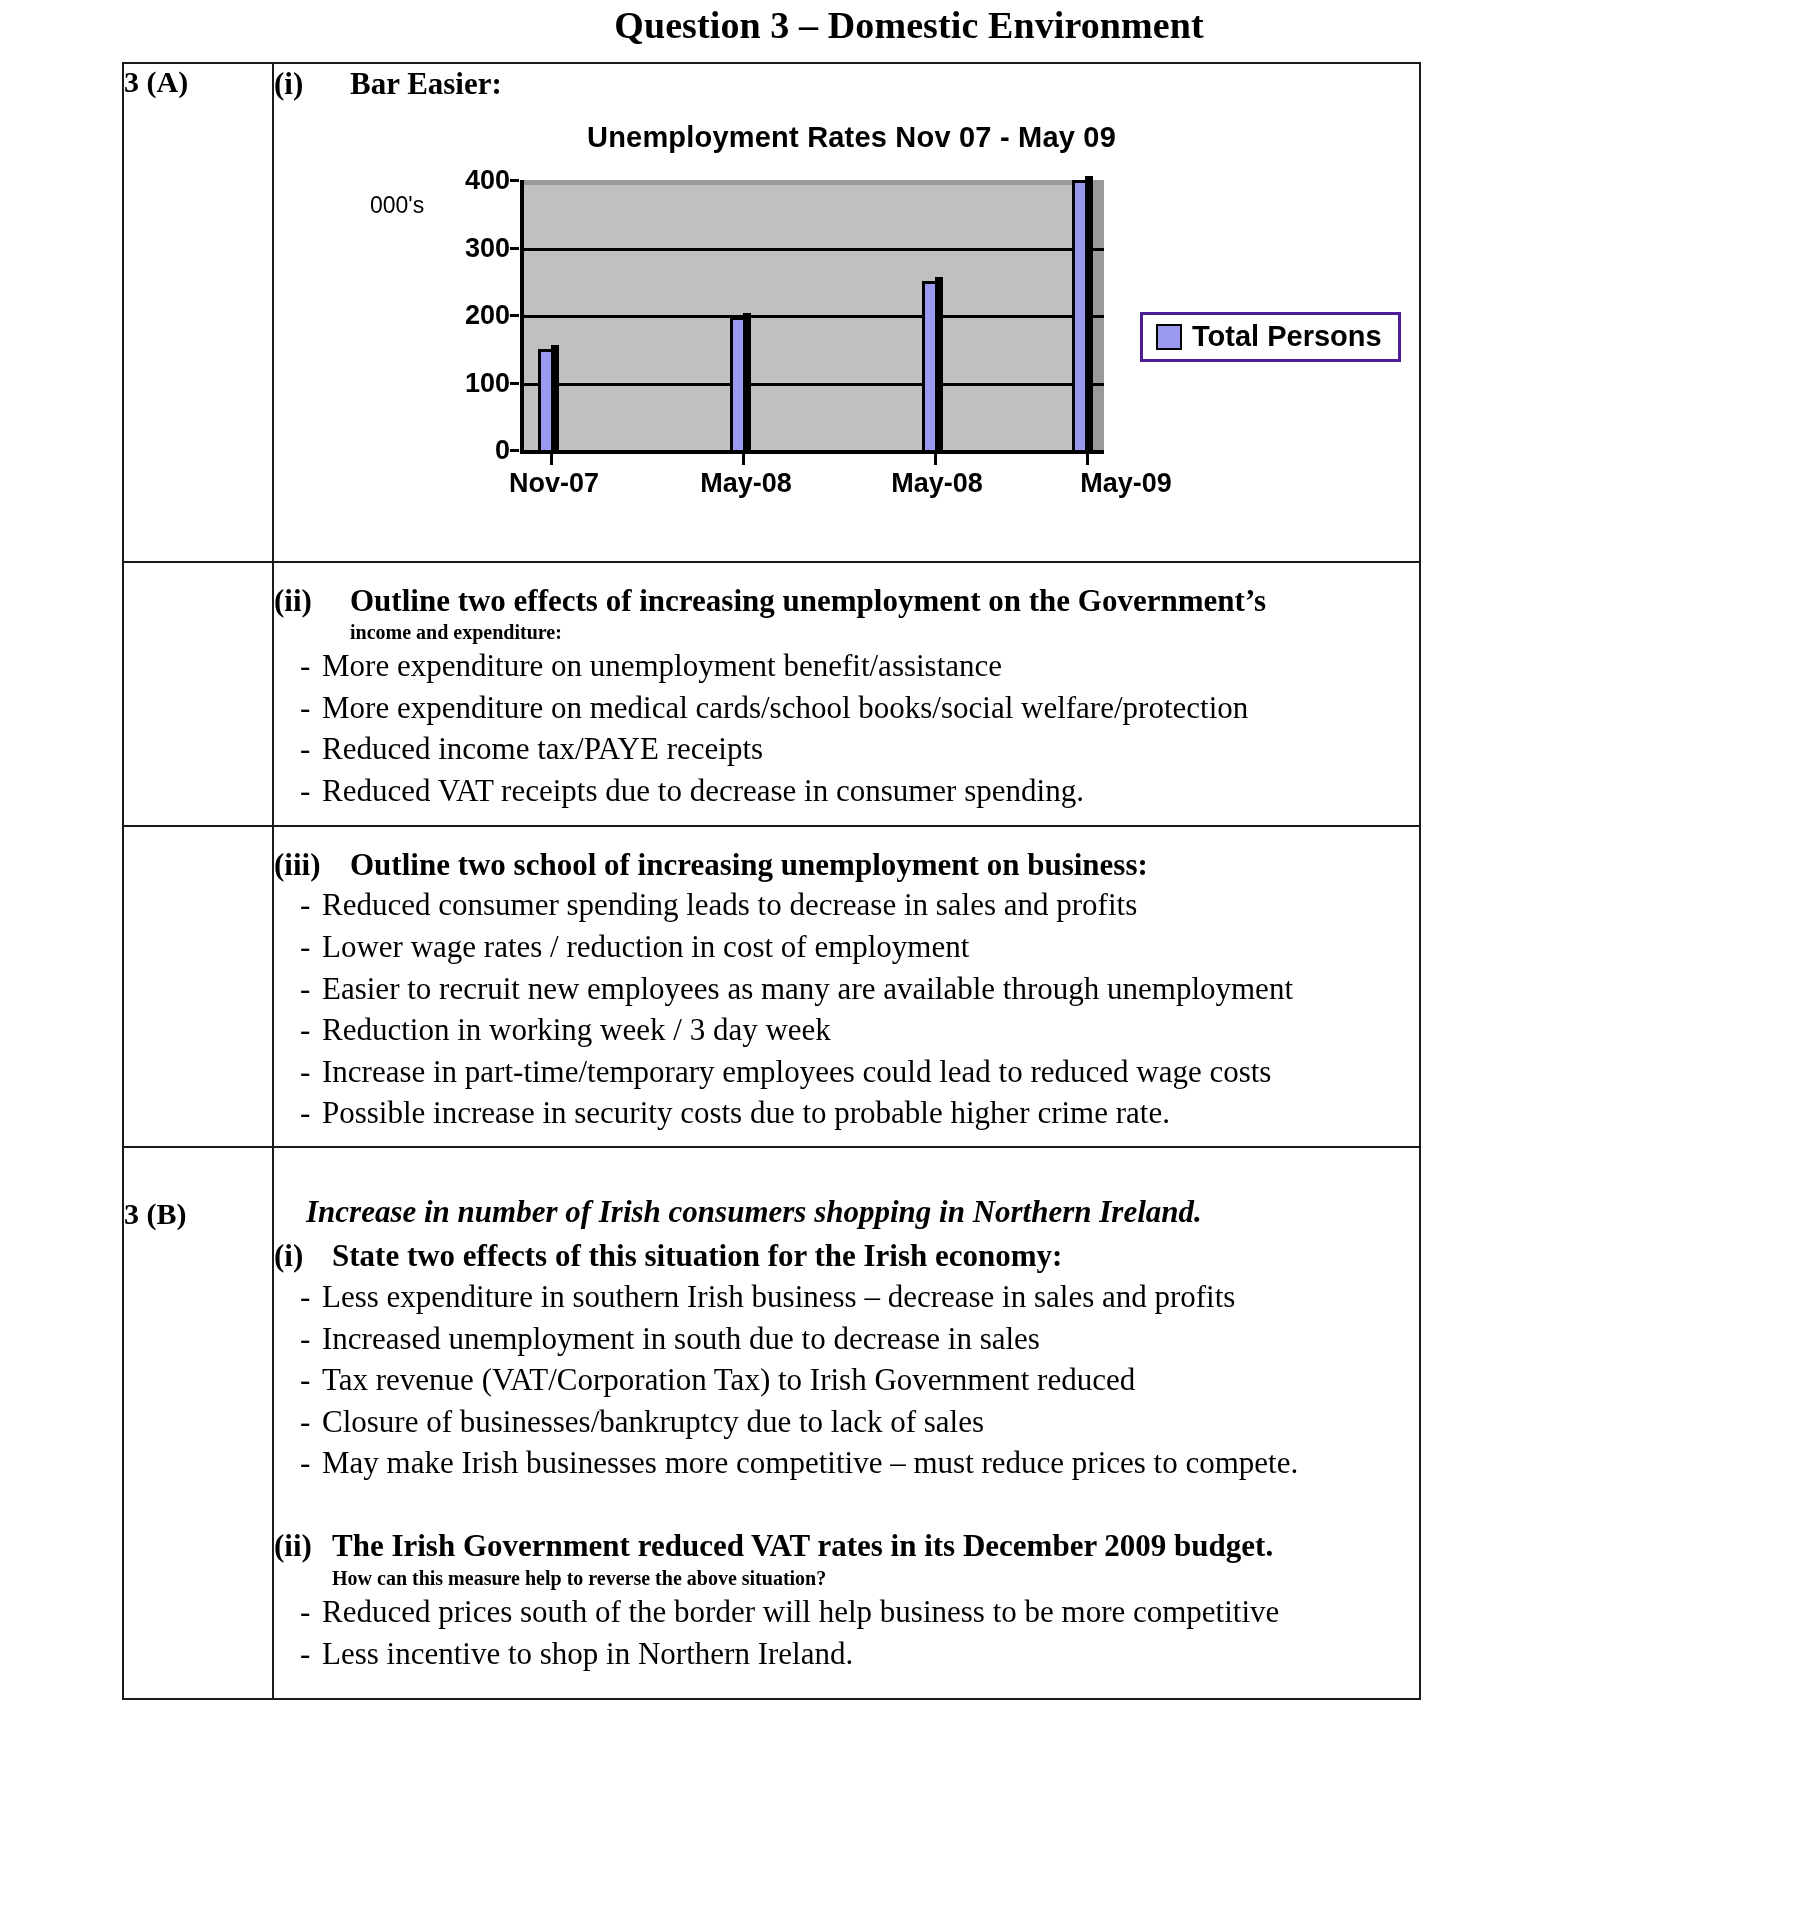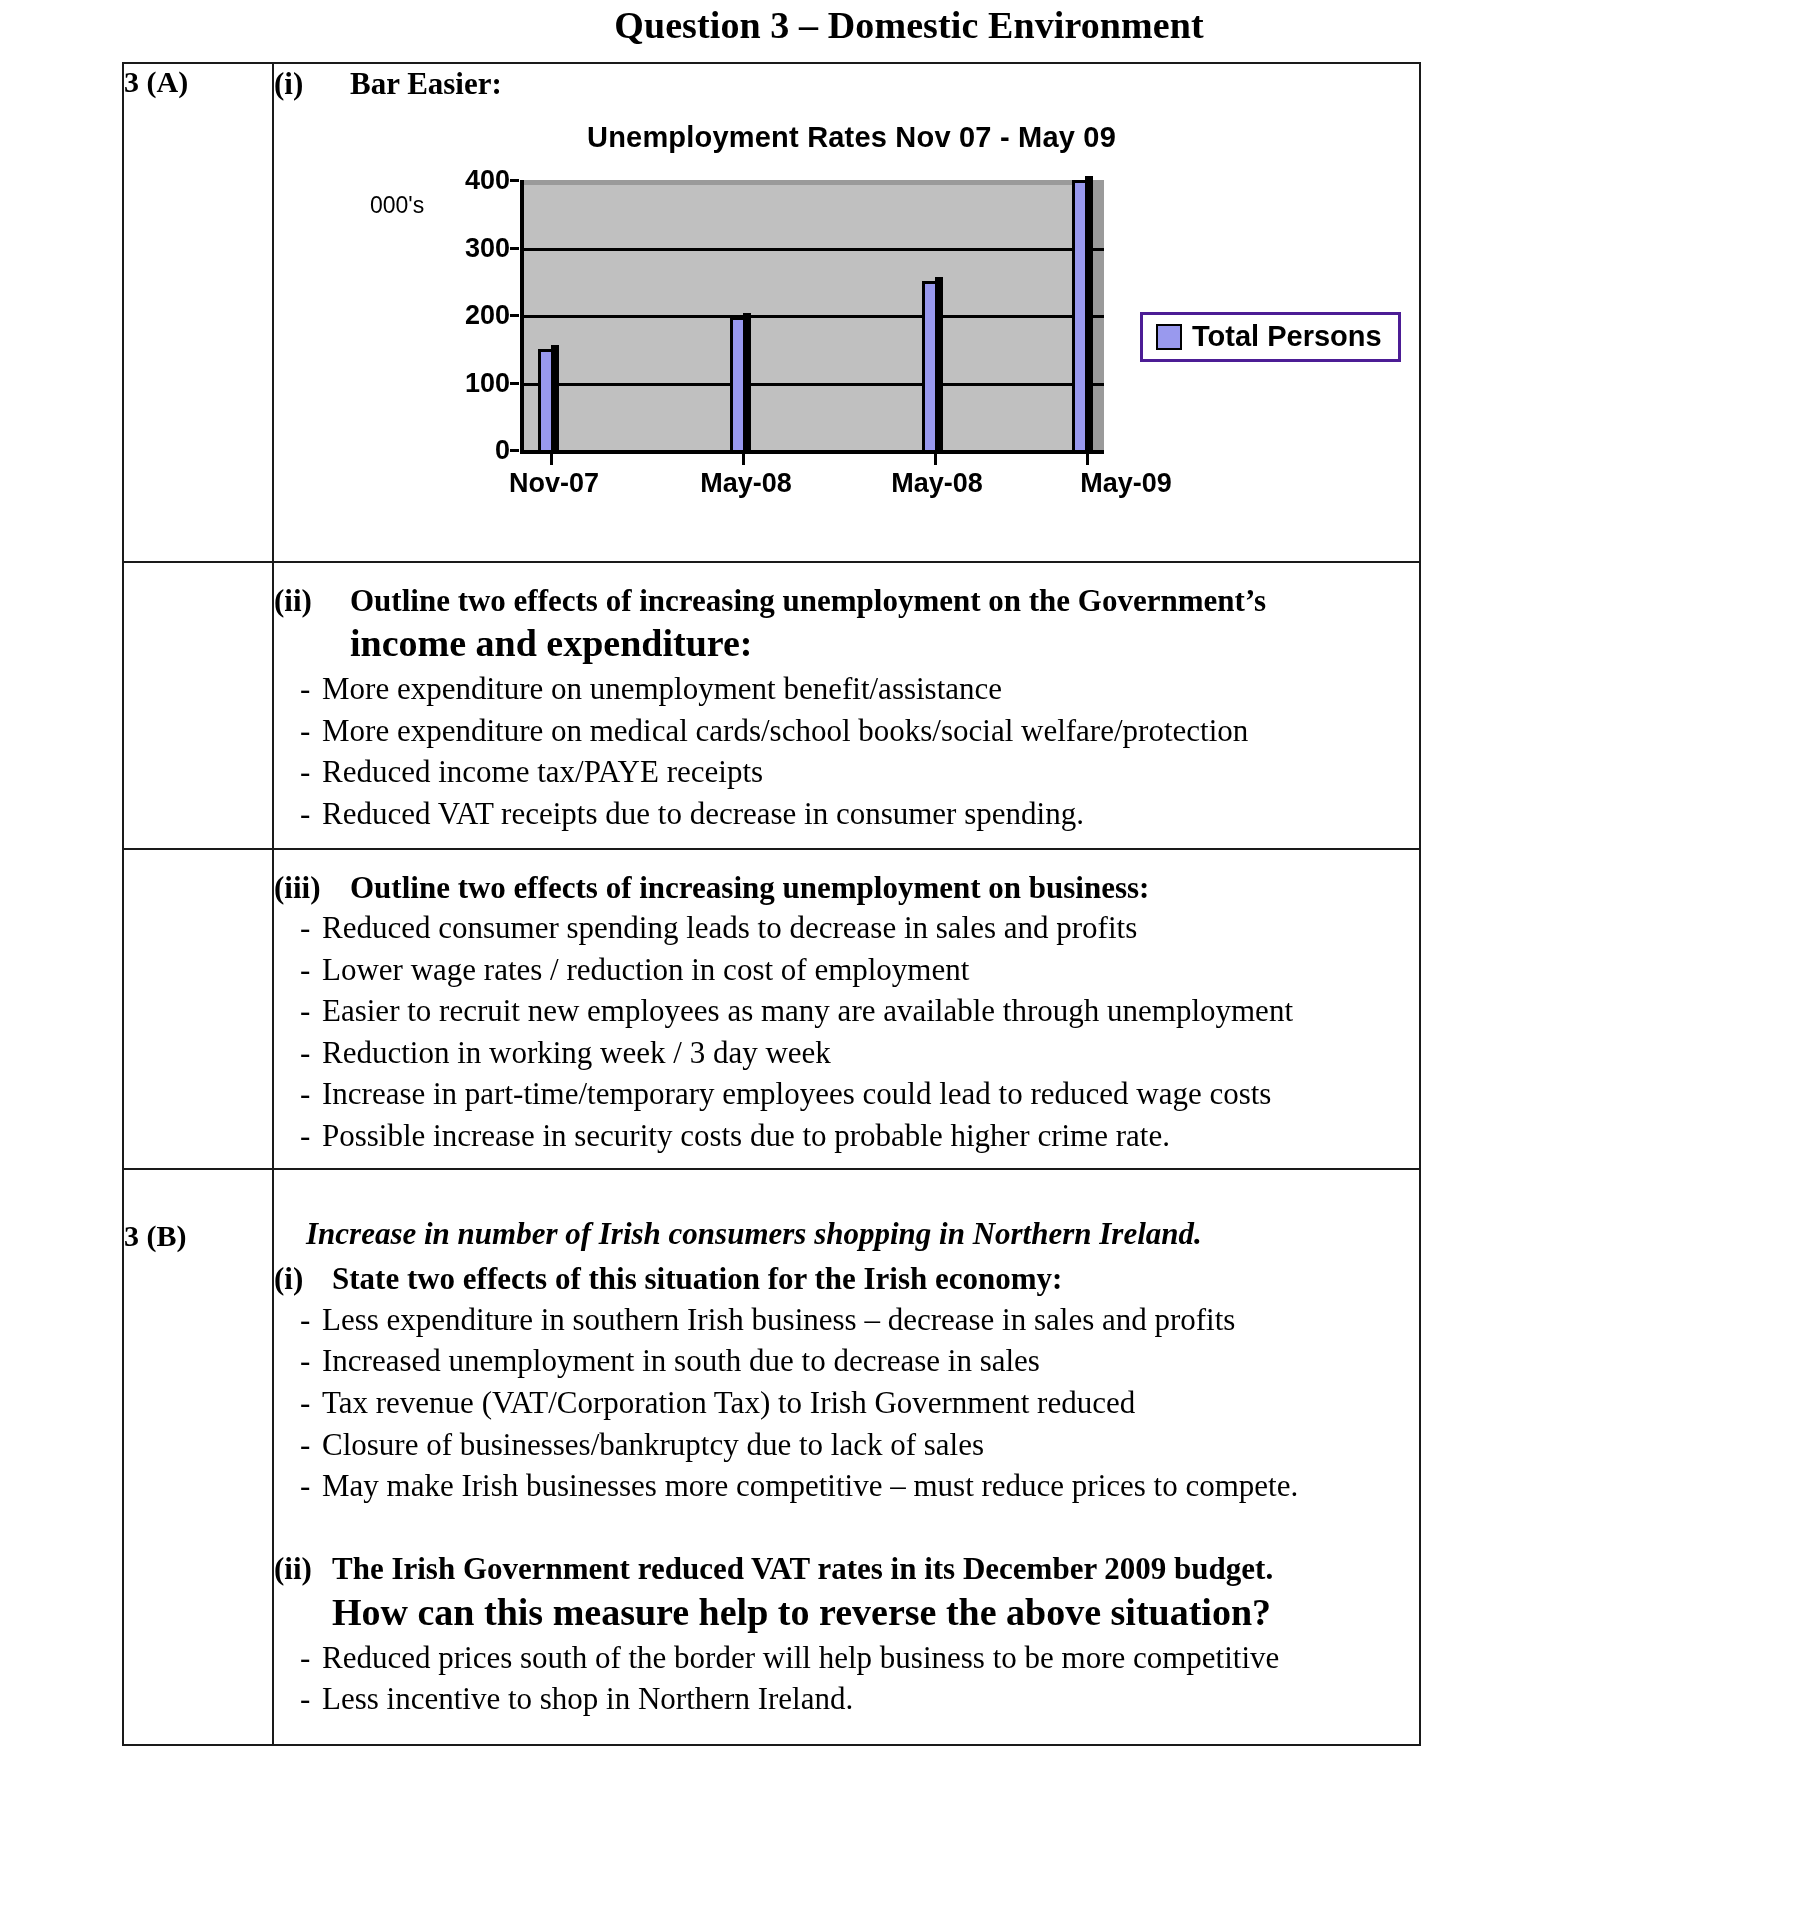--- a/index.html
+++ b/index.html
@@ -68,21 +68,21 @@
   }
   .heading-line .marker {
     flex: 0 0 auto;
     min-width: 76px;
   }
   .heading-line .htext {
     flex: 1 1 auto;
   }
   .heading-cont {
     font-weight: bold;
-    font-size: 38px;
+    font-size: 20px;
     line-height: 1.26;
     padding-left: 76px;
   }
   .bullets {
     margin: 0;
     padding: 0;
     list-style: none;
   }
   .bullets li {
     display: flex;
@@ -399,21 +399,21 @@
           <div style="height:14px;"></div>
         </td>
       </tr>
 
       <tr>
         <td class="label-cell"></td>
         <td class="body-cell">
           <div style="height:18px;"></div>
           <div class="heading-line">
             <span class="marker">(iii)</span>
-            <span class="htext">Outline two effects of increasing unemployment on business:</span>
+            <span class="htext">Outline two school of increasing unemployment on business:</span>
           </div>
           <ul class="bullets">
             <li>
                 <span class="dash">-</span>
                 <span class="btext">Reduced consumer spending leads to decrease in sales and profits</span>
               </li>
             <li>
                 <span class="dash">-</span>
                 <span class="btext">Lower wage rates / reduction in cost of employment</span>
               </li>

